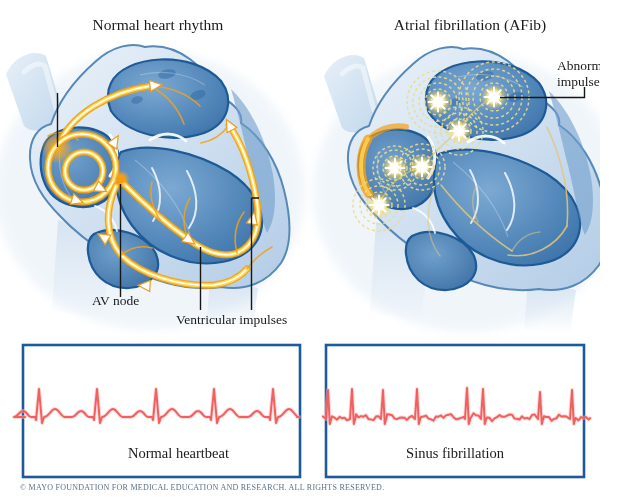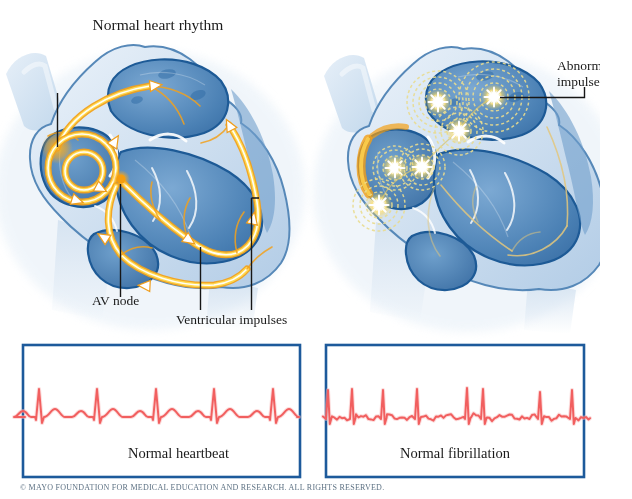--- a/index.html
+++ b/index.html
@@ -328,22 +328,23 @@
       <rect class="ecgbox" x="23" y="345" width="277" height="132"></rect>
       <rect class="ecgbox" x="326" y="345" width="258" height="132"></rect>
       <path class="ecg-glow" d="M25,417 L14,417 C18,417 19,411 23,411 C27,411 28,417 31,417 L35,417 L36,420 L39,389 L42,423 L44,417 C49,417 51,409 55,409 C59,409 61,417 65,417 L72,417 C76,417 77,411 81,411 C85,411 86,417 89,417 L93,417 L94,420 L97,389 L100,423 L102,417 C107,417 109,409 113,409 C117,409 119,417 123,417 L131,417 C135,417 136,411 140,411 C144,411 145,417 148,417 L152,417 L153,420 L156,389 L159,423 L161,417 C166,417 168,409 172,409 C176,409 178,417 182,417 L189,417 C193,417 194,411 198,411 C202,411 203,417 206,417 L210,417 L211,420 L214,389 L217,423 L219,417 C224,417 226,409 230,409 C234,409 236,417 240,417 L248,417 C252,417 253,411 257,411 C261,411 262,417 265,417 L269,417 L270,420 L273,389 L276,423 L278,417 C283,417 285,409 289,409 C293,409 295,417 299,417 L297,417"></path>
       <path class="ecg-trace" d="M25,417 L14,417 C18,417 19,411 23,411 C27,411 28,417 31,417 L35,417 L36,420 L39,389 L42,423 L44,417 C49,417 51,409 55,409 C59,409 61,417 65,417 L72,417 C76,417 77,411 81,411 C85,411 86,417 89,417 L93,417 L94,420 L97,389 L100,423 L102,417 C107,417 109,409 113,409 C117,409 119,417 123,417 L131,417 C135,417 136,411 140,411 C144,411 145,417 148,417 L152,417 L153,420 L156,389 L159,423 L161,417 C166,417 168,409 172,409 C176,409 178,417 182,417 L189,417 C193,417 194,411 198,411 C202,411 203,417 206,417 L210,417 L211,420 L214,389 L217,423 L219,417 C224,417 226,409 230,409 C234,409 236,417 240,417 L248,417 C252,417 253,411 257,411 C261,411 262,417 265,417 L269,417 L270,420 L273,389 L276,423 L278,417 C283,417 285,409 289,409 C293,409 295,417 299,417 L297,417"></path>
       <path class="ecg-glow" d="M323,416.5 L323,416.5 L326,419 L328,390 L329.8,424 L331.5,418 L332,416.4 L334.5,417.7 L337,419.6 L339.5,416.8 L342,418.2 L344.5,417.8 L347,420.2 L350,419 L352,389 L353.8,424 L355.5,418 L356,414.3 L358.5,417.4 L361,416.1 L363.5,416.7 L366,415.2 L368.5,419.1 L371,419.4 L373.5,420.1 L376,416.6 L378.5,416.3 L381,419 L383,390 L384.8,424 L386.5,418 L387,414.3 L389.5,414.5 L392,415.2 L394.5,418.5 L397,419.1 L399.5,417.8 L402,417.6 L404.5,417.8 L407,419.9 L409.5,417.2 L412,416.0 L415,419 L417,389 L418.8,424 L420.5,418 L421,417.0 L423.5,416.6 L426,415.6 L428.5,418.6 L431,419.3 L433.5,420.6 L436,416.5 L438.5,416.7 L441,415.5 L443.5,417.9 L446,415.4 L448.5,414.8 L451,414.2 L453.5,417.2 L456,419.2 L458.5,418.7 L461,417.9 L463.5,416.9 L465,419 L467,388 L468.8,424 L470.5,418 L471,417.4 L473.5,413.3 L476,415.2 L478.5,415.5 L481,419 L483,389 L484.8,424 L486.5,418 L487,417.4 L489.5,417.8 L492,421.1 L494.5,418.4 L497,417.2 L499.5,415.1 L502,416.7 L504.5,416.8 L507,415.6 L509.5,414.5 L512,414.7 L514.5,418.5 L517,418.8 L519.5,419.5 L522,416.4 L524.5,418.5 L527,417.9 L529.5,419.0 L532,415.0 L534.5,414.4 L538,419 L540,392 L541.8,424 L543.5,418 L544,416.2 L546.5,417.1 L549,417.1 L551.5,420.8 L554,418.9 L556.5,418.2 L559,414.7 L561.5,416.5 L564,416.3 L566.5,416.6 L570,419 L572,390 L573.8,424 L575.5,418 L576,418.3 L578.5,420.4 L581,417.1 L583.5,418.0 L586,417.1 L588.5,419.4 L590,418.2"></path>
       <path class="ecg-trace" d="M323,416.5 L323,416.5 L326,419 L328,390 L329.8,424 L331.5,418 L332,416.4 L334.5,417.7 L337,419.6 L339.5,416.8 L342,418.2 L344.5,417.8 L347,420.2 L350,419 L352,389 L353.8,424 L355.5,418 L356,414.3 L358.5,417.4 L361,416.1 L363.5,416.7 L366,415.2 L368.5,419.1 L371,419.4 L373.5,420.1 L376,416.6 L378.5,416.3 L381,419 L383,390 L384.8,424 L386.5,418 L387,414.3 L389.5,414.5 L392,415.2 L394.5,418.5 L397,419.1 L399.5,417.8 L402,417.6 L404.5,417.8 L407,419.9 L409.5,417.2 L412,416.0 L415,419 L417,389 L418.8,424 L420.5,418 L421,417.0 L423.5,416.6 L426,415.6 L428.5,418.6 L431,419.3 L433.5,420.6 L436,416.5 L438.5,416.7 L441,415.5 L443.5,417.9 L446,415.4 L448.5,414.8 L451,414.2 L453.5,417.2 L456,419.2 L458.5,418.7 L461,417.9 L463.5,416.9 L465,419 L467,388 L468.8,424 L470.5,418 L471,417.4 L473.5,413.3 L476,415.2 L478.5,415.5 L481,419 L483,389 L484.8,424 L486.5,418 L487,417.4 L489.5,417.8 L492,421.1 L494.5,418.4 L497,417.2 L499.5,415.1 L502,416.7 L504.5,416.8 L507,415.6 L509.5,414.5 L512,414.7 L514.5,418.5 L517,418.8 L519.5,419.5 L522,416.4 L524.5,418.5 L527,417.9 L529.5,419.0 L532,415.0 L534.5,414.4 L538,419 L540,392 L541.8,424 L543.5,418 L544,416.2 L546.5,417.1 L549,417.1 L551.5,420.8 L554,418.9 L556.5,418.2 L559,414.7 L561.5,416.5 L564,416.3 L566.5,416.6 L570,419 L572,390 L573.8,424 L575.5,418 L576,418.3 L578.5,420.4 L581,417.1 L583.5,418.0 L586,417.1 L588.5,419.4 L590,418.2"></path>
     </g>
   </svg>
 
   <div class="txt panel-title" style="left:18px; top:16px;">Normal heart rhythm</div>
+  <div class="txt panel-title" style="left:330px; top:16px;">Atrial fibrillation (AFib)</div>
 
   <div class="txt anno" style="left:92px; top:293px;">AV node</div>
   <div class="txt anno" style="left:176px; top:312px; white-space:nowrap;">Ventricular impulses</div>
   <div class="txt anno" style="left:557px; top:58px; width:76px;">Abnormal impulse</div>
 
   <div class="txt ecg-caption" style="left:23px; top:445px; width:277px;margin-left:17px;">Normal heartbeat</div>
-  <div class="txt ecg-caption" style="left:326px; top:445px; width:258px;">Normal fibrillation</div>
+  <div class="txt ecg-caption" style="left:326px; top:445px; width:258px;">Sinus fibrillation</div>
 
   <div class="txt copyright" style="left:20px; top:483px;">© MAYO FOUNDATION FOR MEDICAL EDUCATION AND RESEARCH. ALL RIGHTS RESERVED.</div>
 </div>
 
 </body></html>

